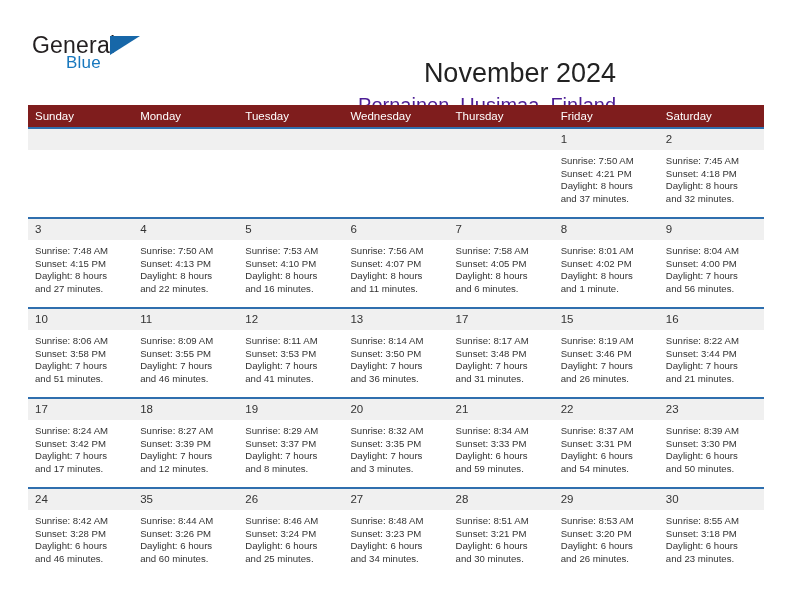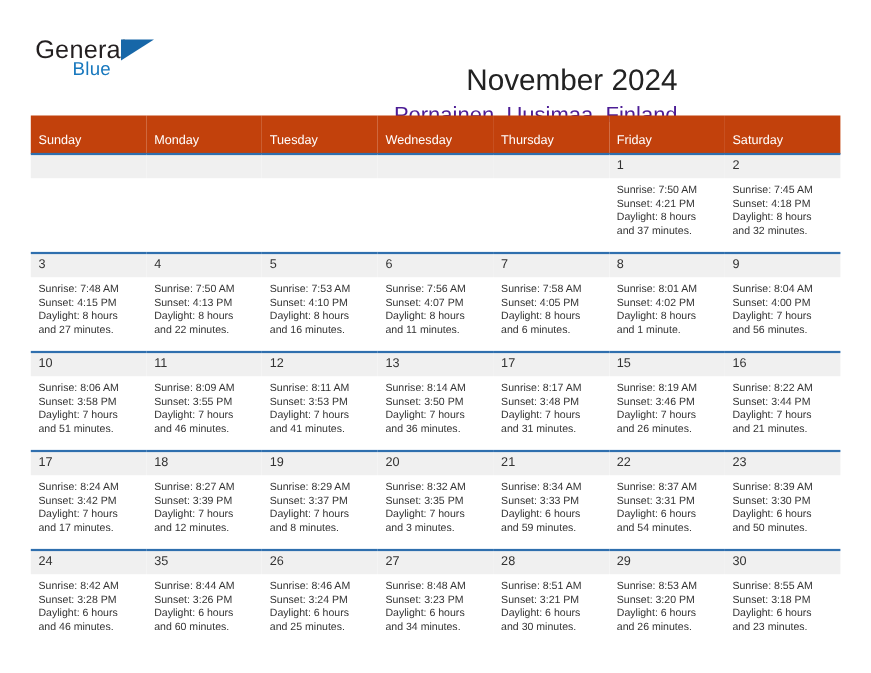--- a/index.html
+++ b/index.html
@@ -92,26 +92,26 @@
   
   .calendar {
     position: absolute;
     left: 28px;
     top: 105px;
     width: 736px;
     border-collapse: collapse;
     table-layout: fixed;
   }
   .calendar th {
-    background: #c2410c;
+    background: #7f1d1d;
     color: #ffffff;
     font-size: 11.5px;
     font-weight: normal;
     text-align: left;
-    padding: 17px 0 5px 7px;
+    padding: 5px 0 5px 7px;
     height: 12px;
     border: none;
   }
   .calendar td {
     vertical-align: top;
     padding: 0;
     border: none;
     border-top: 2px solid #2f6fae;
     background: #ffffff;
     height: 88px;

